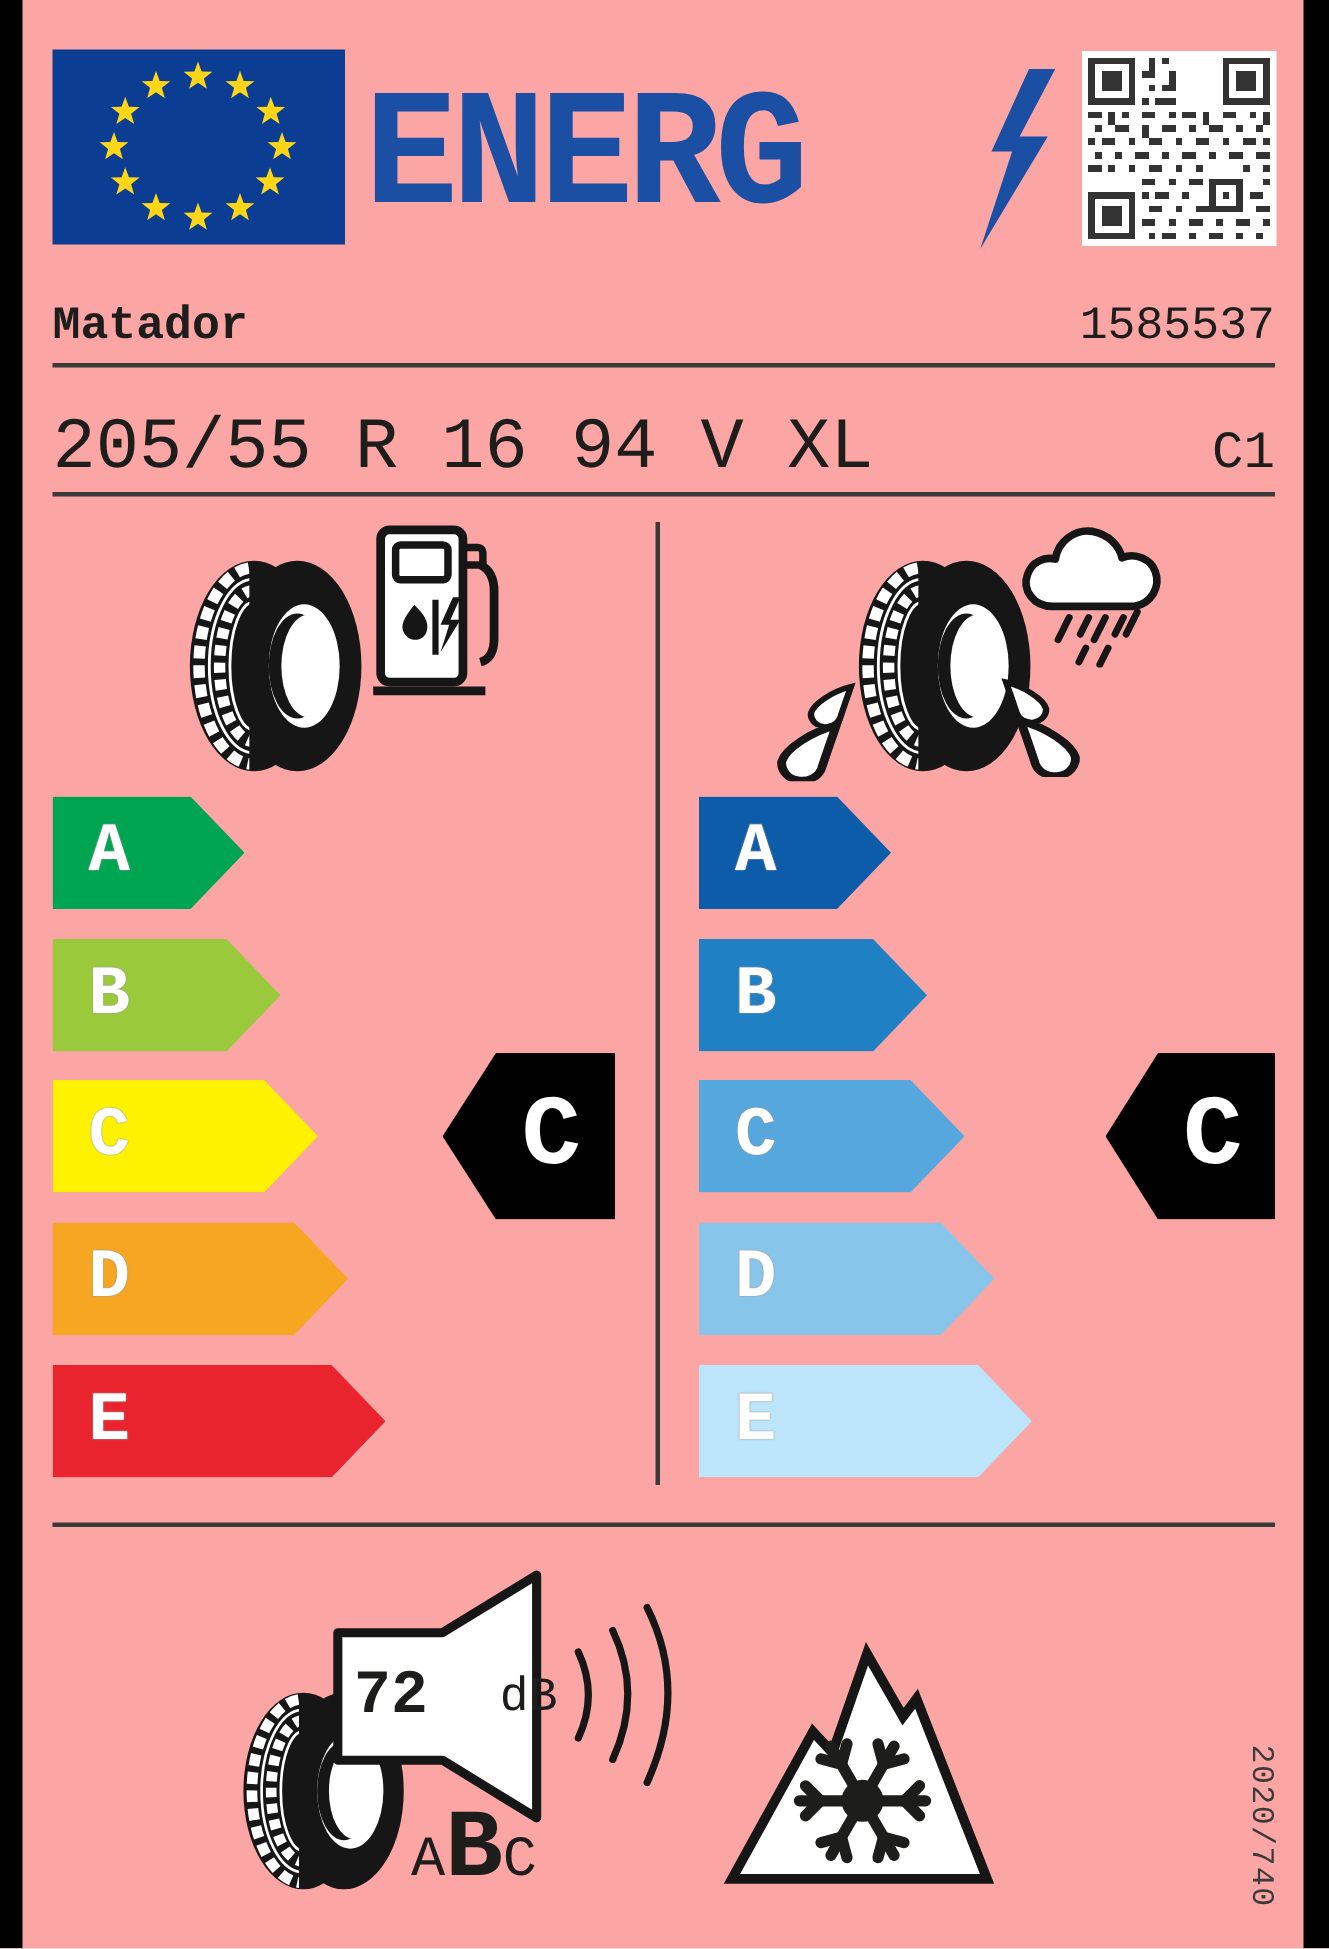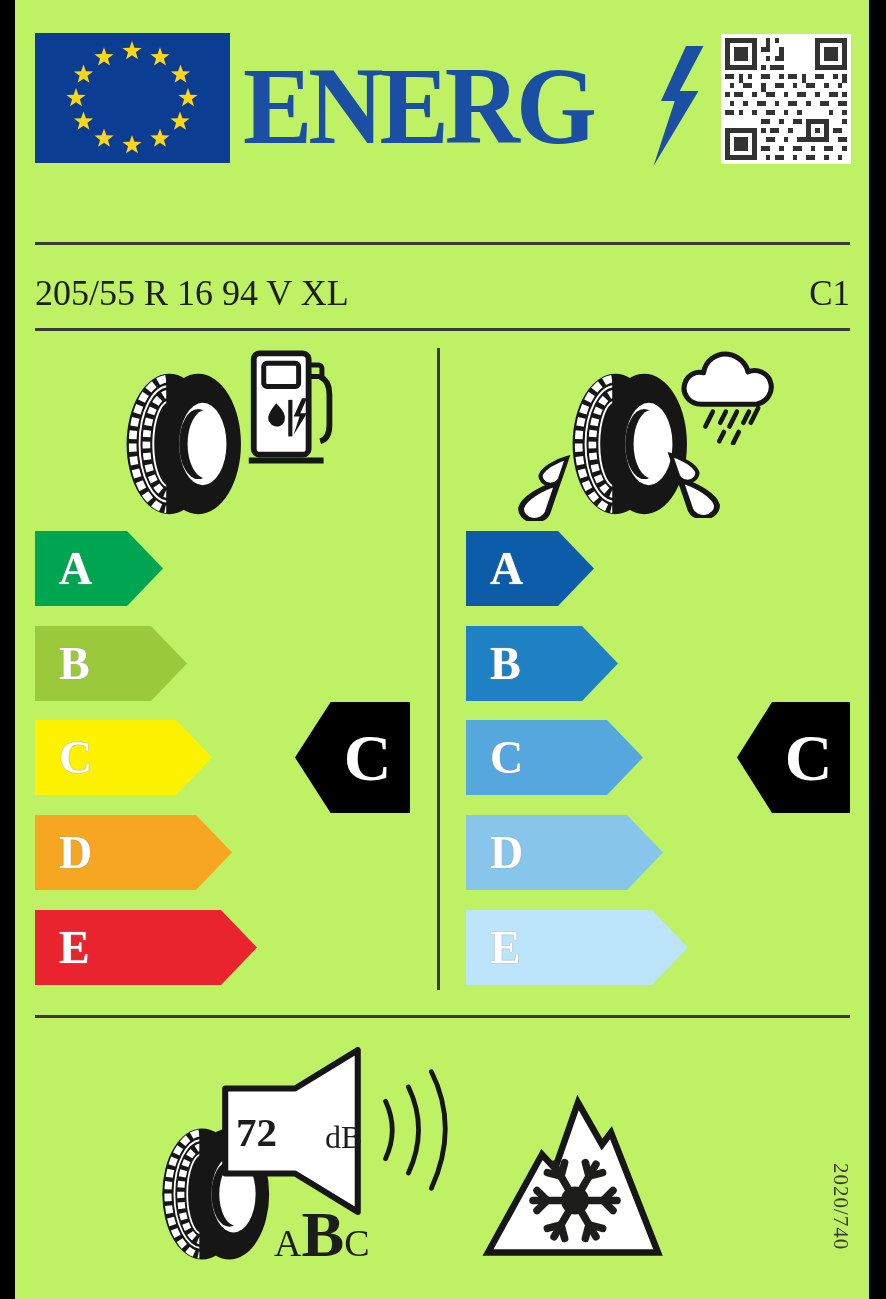--- a/index.html
+++ b/index.html
@@ -1,39 +1,39 @@
 <!DOCTYPE html>
 <html><head>
 <meta charset="utf-8">
 <style>
   html,body{margin:0;padding:0;background:#fff;}
   .label{
     position:relative;width:886px;height:1299px;overflow:hidden;
-    background:#bef264;font-family:Liberation Serif, serif;color:#1d1d1b;
+    background:#fca5a5;font-family:Liberation Mono, monospace;color:#1d1d1b;
   }
   .abs{position:absolute;}
   .edge-bar{position:absolute;top:0;height:1299px;background:#000;}
   .edge-left{left:0;width:15px;}
   .edge-right{right:0;width:17px;}
 
   
   .eu-flag{left:35px;top:33px;width:195px;height:130px;background:#0b3e93;}
   .energy-logo{left:243px;top:38px;width:400px;height:128px;line-height:128px;
     font-size:104px;font-weight:bold;letter-spacing:-4px;color:#1a4fa3;
     transform:scaleY(1.06);transform-origin:top left;white-space:nowrap;}
   .bolt{left:646px;top:46px;}
   .qr{left:721px;top:34px;width:130px;height:130px;}
 
   
   .row{left:35px;width:815px;display:flex;justify-content:space-between;align-items:baseline;}
   .supplier-row{top:200px;}
   .brand{font-size:31px;font-weight:bold;}
   .type-id{font-size:31px;}
   .size-row{top:272px;}
-  .size{font-size:36px;}
+  .size{font-size:48px;}
   .tyre-class{font-size:35px;}
   .hrule{left:35px;width:815px;height:3px;background:#3a3a38;}
   .rule-1{top:242px;}
   .rule-2{top:328px;}
   .rule-3{top:1015px;}
   .vrule{left:437px;top:348px;width:3px;height:642px;background:#3a3a38;}
 
   
   .arrow{position:absolute;height:75px;line-height:75px;
     clip-path:polygon(0 0,calc(100% - 36px) 0,100% 50%,calc(100% - 36px) 100%,0 100%);
@@ -44,21 +44,21 @@
   .r0{top:531px;width:128px;} .r1{top:626px;width:152px;} .r2{top:720px;width:177px;}
   .r3{top:815px;width:197px;} .r4{top:910px;width:222px;}
 
   .pointer{position:absolute;top:702px;width:115px;height:111px;background:#000;
     clip-path:polygon(31% 0,100% 0,100% 100%,31% 100%,0 50%);
     color:#fff;font-size:66px;font-weight:bold;line-height:111px;text-align:center;}
   .pointer span{padding-left:30px;}
   .ptr-l{left:295px;} .ptr-r{left:737px;width:113px;}
 
   
-  .db-text{left:236px;top:1108px;display:flex;align-items:flex-end;gap:7px;}
+  .db-text{left:236px;top:1108px;display:flex;align-items:center;gap:7px;}
   .db-value{font-size:41px;font-weight:bold;}
   .db-unit{font-size:32px;margin-left:41px;}
   .noise-classes{left:274px;top:1198px;display:flex;align-items:baseline;}
   .noise-classes .cls{font-size:38px;}
   .noise-classes .cls-selected{font-size:64px;font-weight:bold;}
   .regulation{left:828px;top:1163px;height:110px;writing-mode:vertical-rl;
     font-size:21px;color:#3a3a38;letter-spacing:1px;}
   svg{display:block;}
 </style>
 </head>
@@ -146,20 +146,24 @@
         M2 15h1v1h-1z M5 15h1v1h-1z M8 15h2v1h-2z M12 15h1v1h-1z M15 15h2v1h-2z M19 15h1v1h-1z M22 15h2v1h-2z M26 15h2v1h-2z
         M1 17h2v1h-2z M4 17h1v1h-1z M7 17h1v1h-1z M10 17h2v1h-2z M14 17h1v1h-1z M17 17h1v1h-1z M24 17h1v1h-1z M27 17h1v1h-1z
         M9 19h2v1h-2z M13 19h1v1h-1z M16 19h2v1h-2z M27 19h1v1h-1z
         M9 21h1v1h-1z M11 21h2v1h-2z M15 21h1v1h-1z M25 21h2v1h-2z
         M10 23h2v1h-2z M14 23h1v1h-1z M17 23h2v1h-2z M26 23h2v1h-2z
         M9 25h2v1h-2z M13 25h1v1h-1z M16 25h2v1h-2z M20 25h1v1h-1z M23 25h2v1h-2z M27 25h1v1h-1z
         M10 27h1v1h-1z M12 27h2v1h-2z M16 27h1v1h-1z M19 27h2v1h-2z M23 27h1v1h-1z M26 27h1v1h-1z"></path>
     </svg>
   </div>
 
+  <div class="abs row supplier-row">
+    <span class="brand">Matador</span>
+    <span class="type-id">1585537</span>
+  </div>
   <div class="abs hrule rule-1"></div>
   <div class="abs row size-row">
     <span class="size">205/55 R 16 94 V XL</span>
     <span class="tyre-class">C1</span>
   </div>
   <div class="abs hrule rule-2"></div>
 
   <div class="abs vrule"></div>
 
   <div class="abs" style="left:122px;top:366px;">

